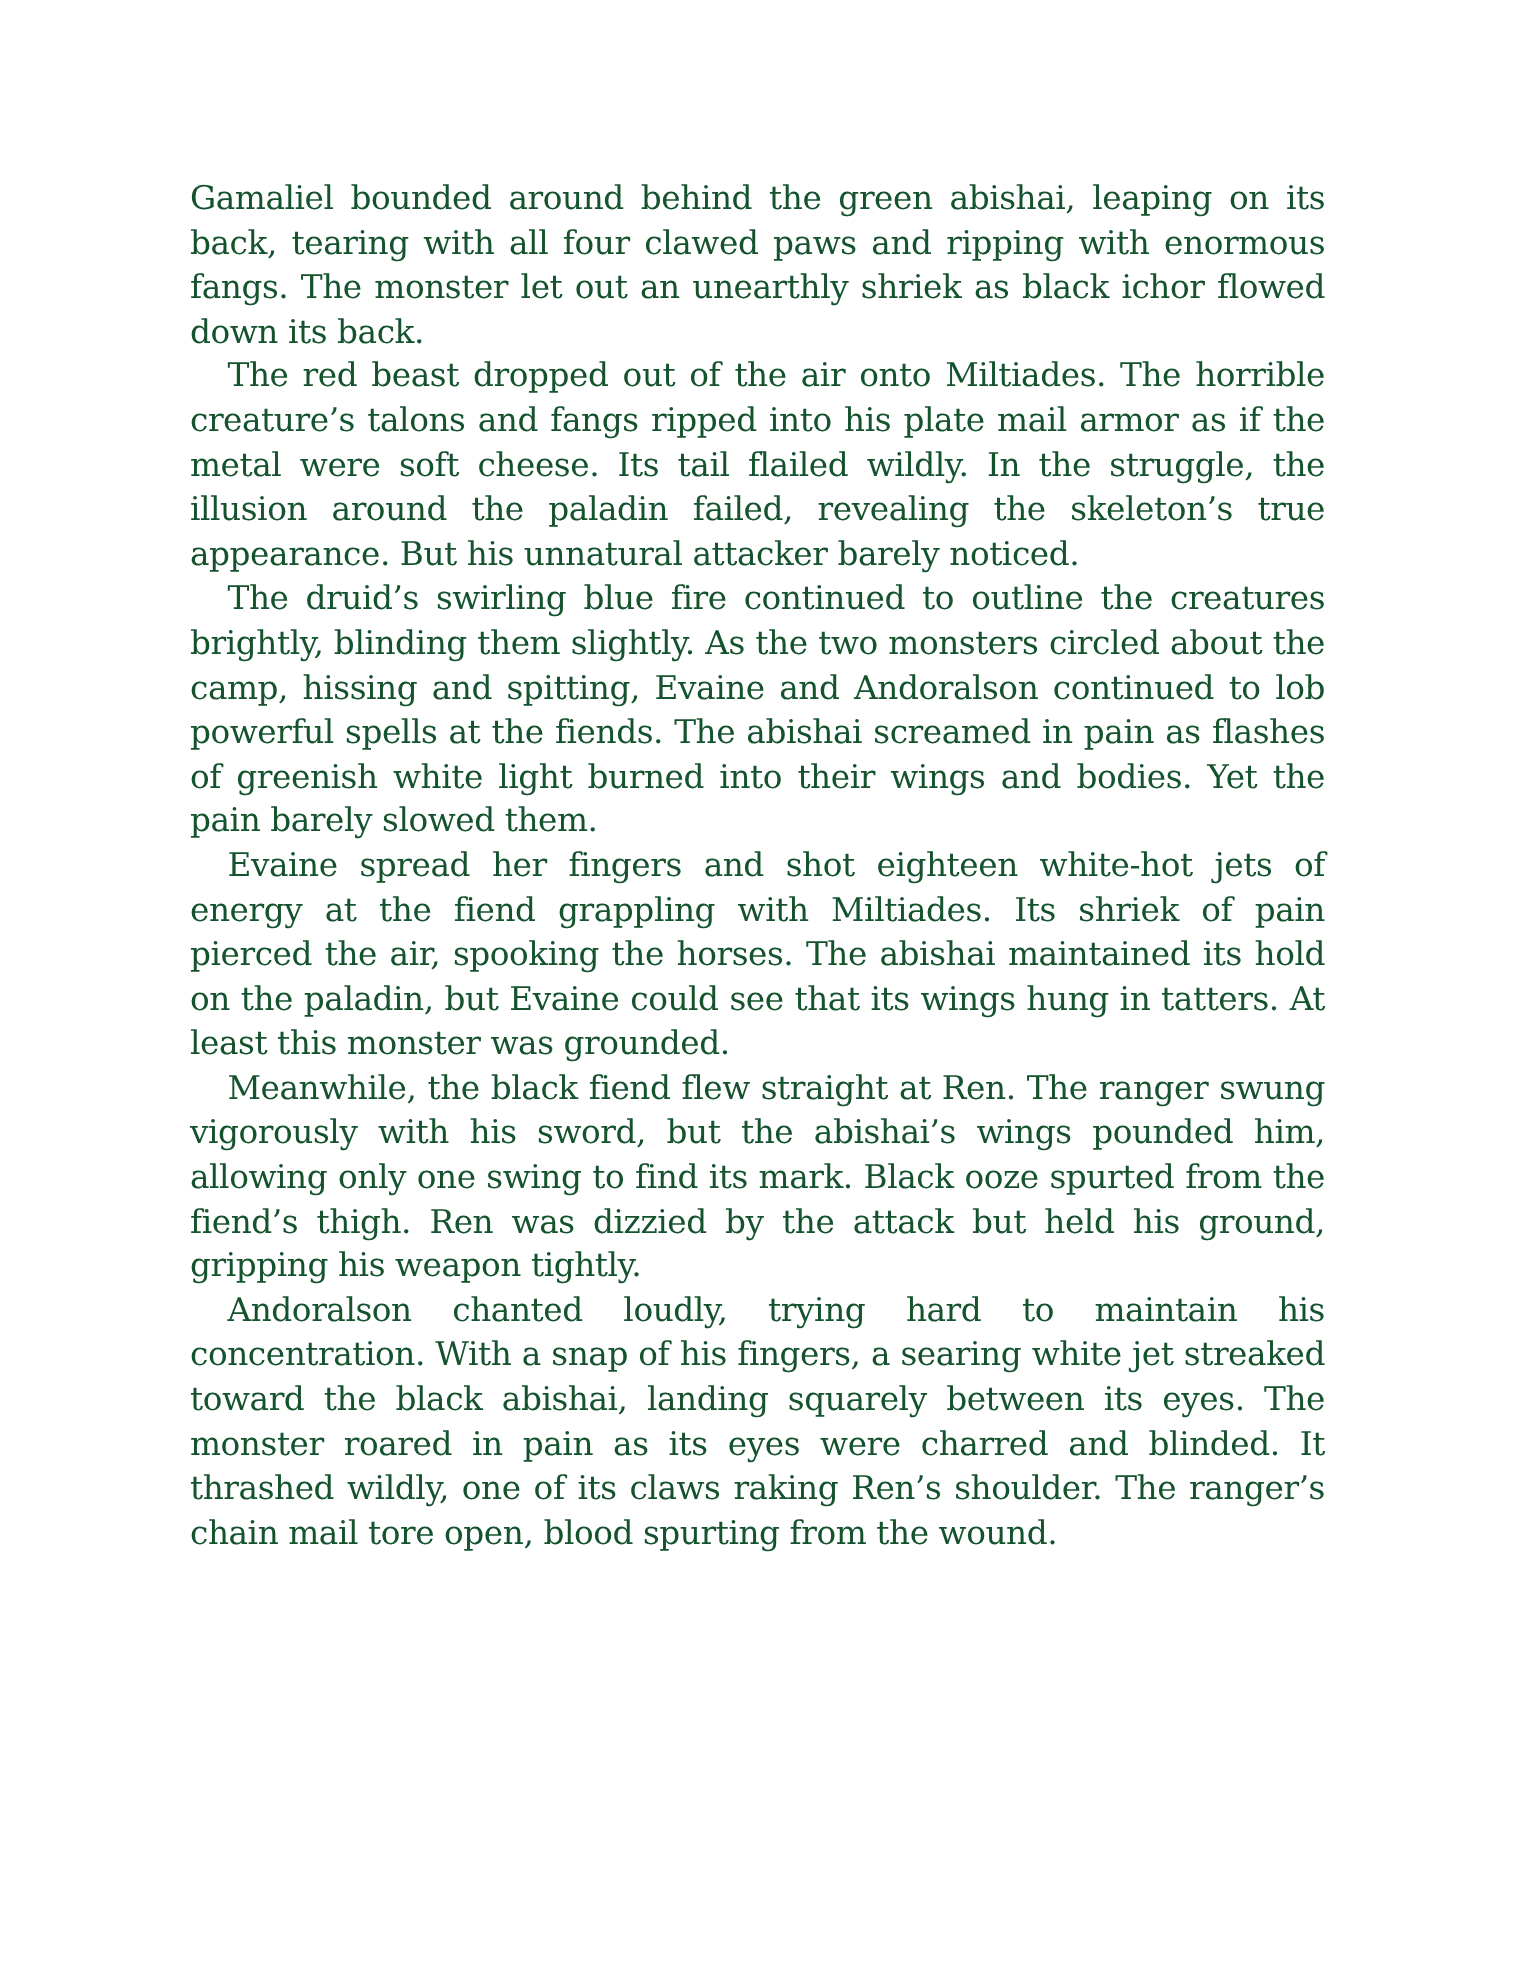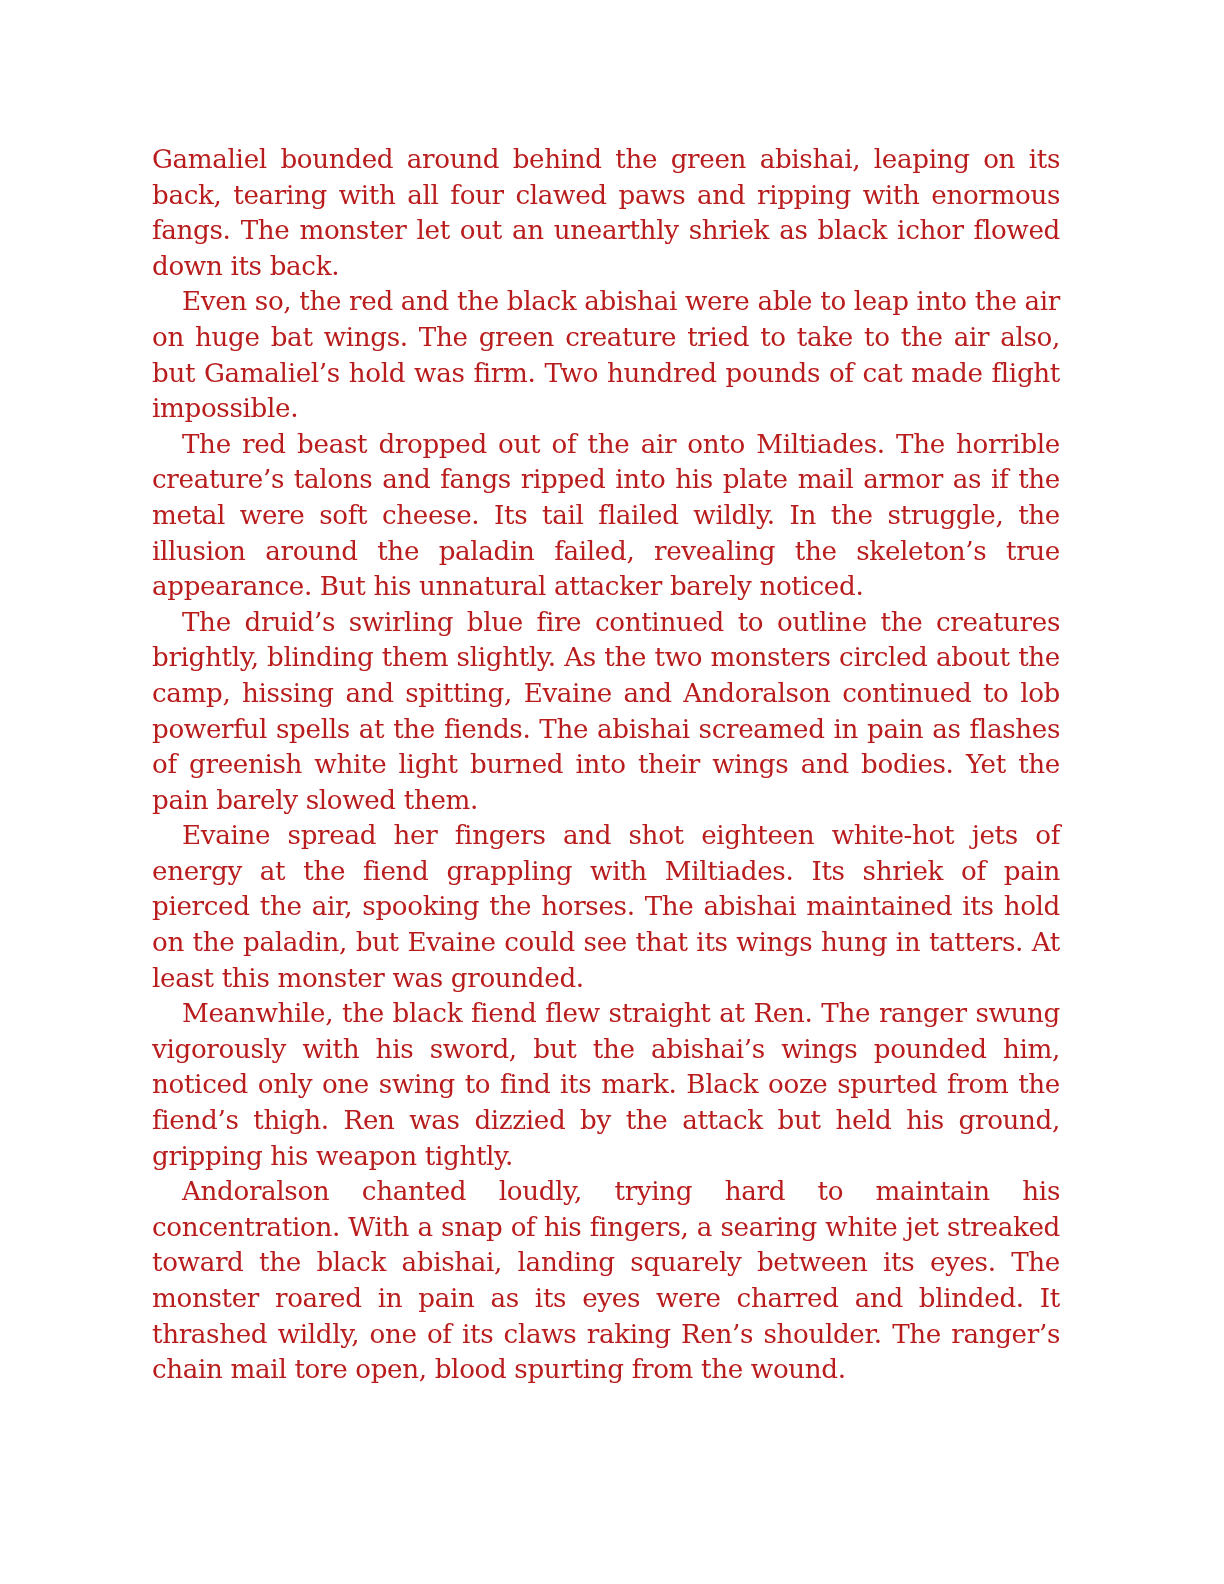--- a/index.html
+++ b/index.html
@@ -11,21 +11,21 @@
       width: 1224px;
       height: 1584px;
       position: relative;
       overflow: hidden;
     }
     .page {
       position: absolute;
       left: 152px;
       top: 142px;
       width: 908px;
-      color: #b91c1c;
+      color: #14532d;
       font-family: "DejaVu Serif", "Liberation Serif", serif;
       font-size: 26.2px;
       line-height: 35.6px;
       letter-spacing: -0.35px;
       word-spacing: 0px;
     }
     .para {
       margin: 0;
       padding: 0;
       text-align: justify;
@@ -34,19 +34,18 @@
     }
     .para.first {
       text-indent: 0;
     }
   </style>
 </head>
 <body>
 
 <div class="page">
   <p class="para first">Gamaliel bounded around behind the green abishai, leaping on its back, tearing with all four clawed paws and ripping with enormous fangs. The monster let out an unearthly shriek as black ichor flowed down its back.</p>
-  <p class="para">Even so, the red and the black abishai were able to leap into the air on huge bat wings. The green creature tried to take to the air also, but Gamaliel’s hold was firm. Two hundred pounds of cat made flight impossible.</p>
   <p class="para">The red beast dropped out of the air onto Miltiades. The horrible creature’s talons and fangs ripped into his plate mail armor as if the metal were soft cheese. Its tail flailed wildly. In the struggle, the illusion around the paladin failed, revealing the skeleton’s true appearance. But his unnatural attacker barely noticed.</p>
   <p class="para">The druid’s swirling blue fire continued to outline the creatures brightly, blinding them slightly. As the two monsters circled about the camp, hissing and spitting, Evaine and Andoralson continued to lob powerful spells at the fiends. The abishai screamed in pain as flashes of greenish white light burned into their wings and bodies. Yet the pain barely slowed them.</p>
   <p class="para">Evaine spread her fingers and shot eighteen white-hot jets of energy at the fiend grappling with Miltiades. Its shriek of pain pierced the air, spooking the horses. The abishai maintained its hold on the paladin, but Evaine could see that its wings hung in tatters. At least this monster was grounded.</p>
-  <p class="para">Meanwhile, the black fiend flew straight at Ren. The ranger swung vigorously with his sword, but the abishai’s wings pounded him, noticed only one swing to find its mark. Black ooze spurted from the fiend’s thigh. Ren was dizzied by the attack but held his ground, gripping his weapon tightly.</p>
+  <p class="para">Meanwhile, the black fiend flew straight at Ren. The ranger swung vigorously with his sword, but the abishai’s wings pounded him, allowing only one swing to find its mark. Black ooze spurted from the fiend’s thigh. Ren was dizzied by the attack but held his ground, gripping his weapon tightly.</p>
   <p class="para">Andoralson chanted loudly, trying hard to maintain his concentration. With a snap of his fingers, a searing white jet streaked toward the black abishai, landing squarely between its eyes. The monster roared in pain as its eyes were charred and blinded. It thrashed wildly, one of its claws raking Ren’s shoulder. The ranger’s chain mail tore open, blood spurting from the wound.</p>
 </div>
 
 </body></html>

